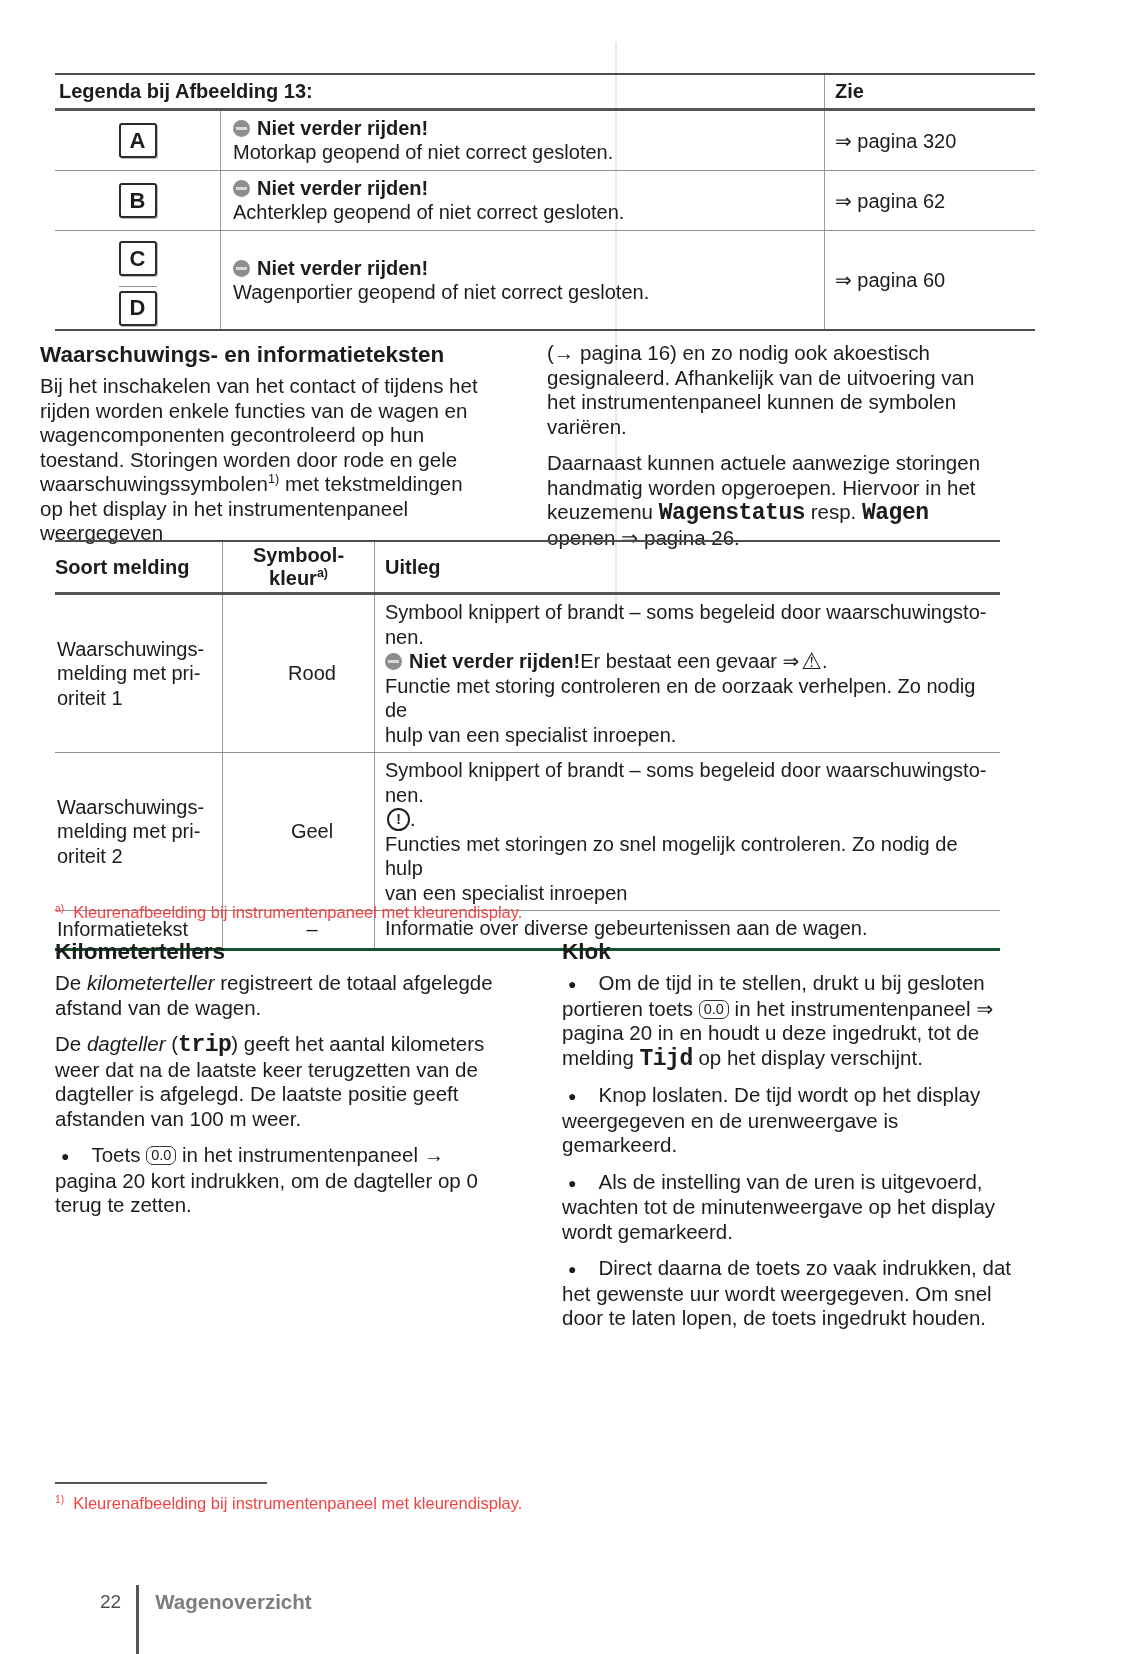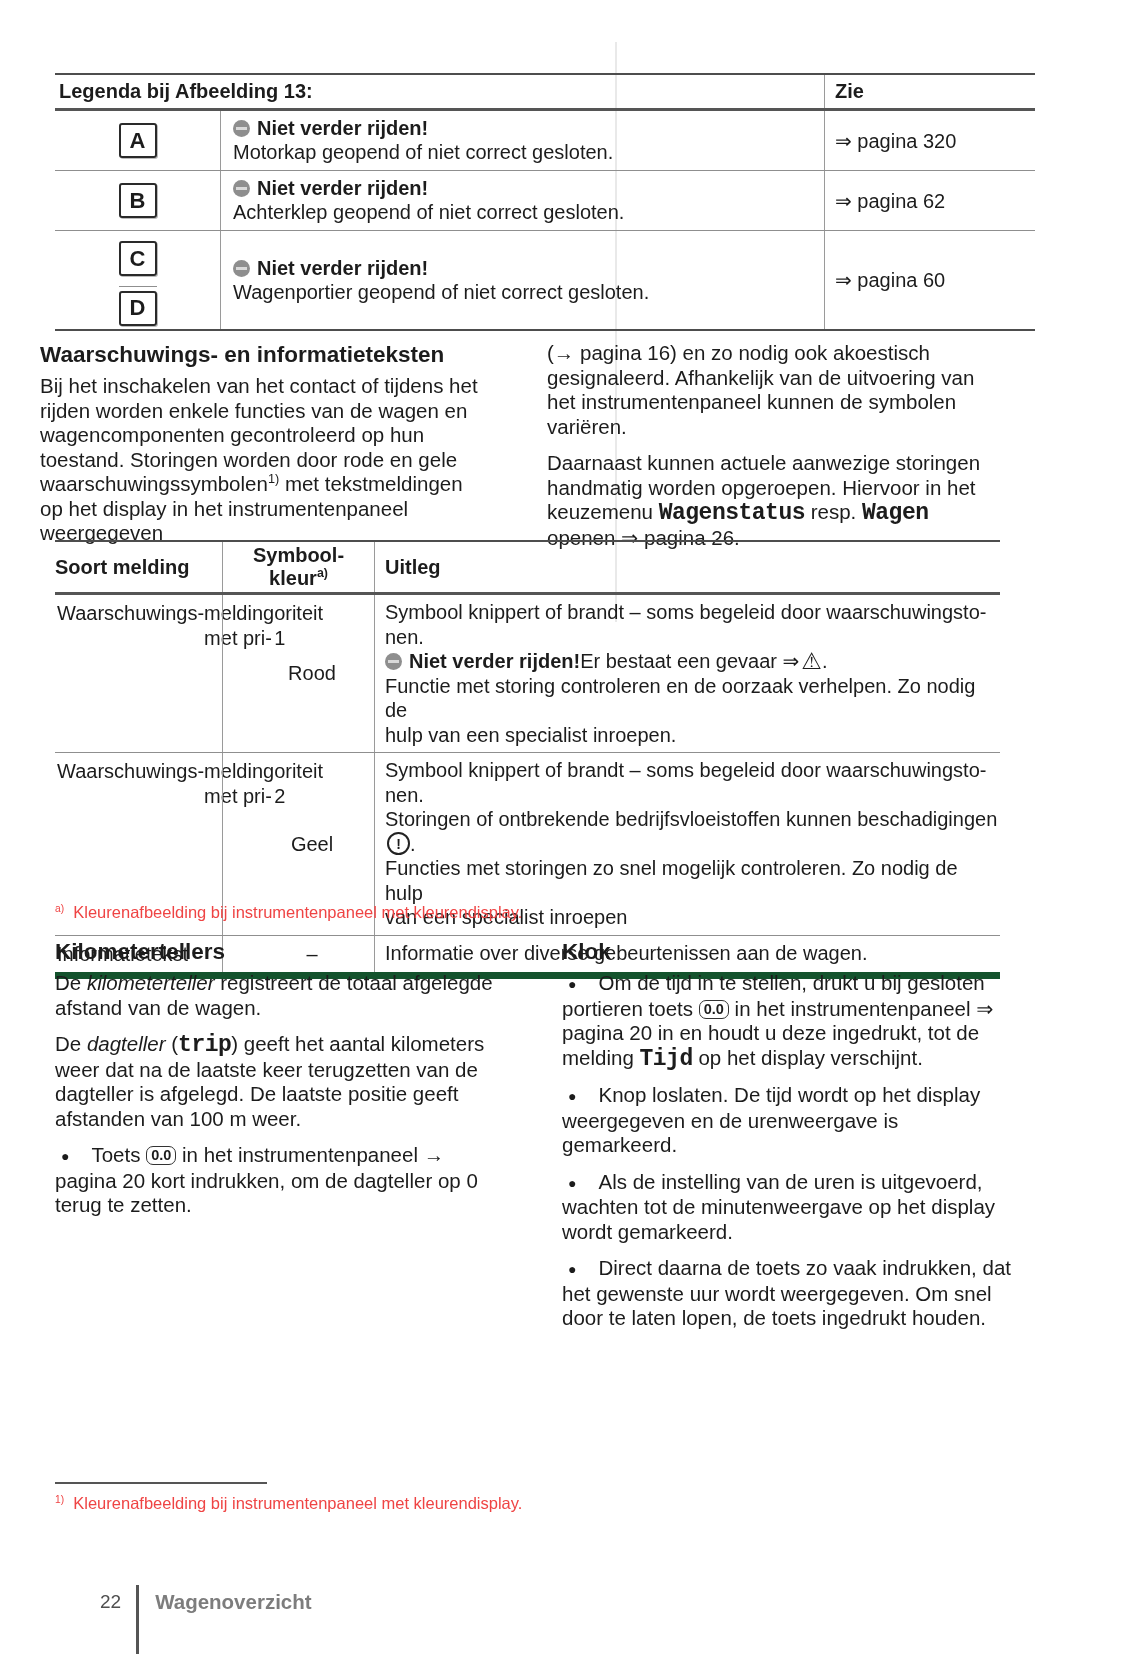--- a/index.html
+++ b/index.html
@@ -50,44 +50,44 @@
   .mono{font-family:"Liberation Mono", monospace;font-weight:bold;font-size:23px;letter-spacing:-0.5px;}
   .it{font-style:italic;}
 
   
   .msg-table{position:absolute;left:55px;top:540px;width:945px;
     border-top:2px solid #4d4d4d;font-size:20px;line-height:24.5px;}
   .mt-row{display:grid;grid-template-columns:167px 152px 626px;}
   .mt-header{height:50px;border-bottom:3px solid #555;}
   .mt-header > div{display:flex;align-items:center;font-weight:bold;}
   .mt-h-color{flex-direction:column;justify-content:center;text-align:center;line-height:23px;}
-  .mt-cell-type{padding:6px 4px 6px 2px;display:flex;flex-direction:row;}
+  .mt-cell-type{padding:6px 4px 6px 2px;display:flex;flex-direction:column;justify-content:center;}
   .mt-cell-color{border-left:1px solid #9a9a9a;display:flex;align-items:center;justify-content:center;padding-left:27px;}
   .mt-cell-uitleg{border-left:1px solid #9a9a9a;padding:5px 0 5px 10px;}
   .mt-body .mt-row{border-bottom:1px solid #8f8f8f;}
-  .mt-body .mt-row:last-child{border-bottom:7px solid #14532d;}
+  .mt-body .mt-row:last-child{border-bottom:3px solid #14532d;}
   .mt-h-uitleg{border-left:1px solid #9a9a9a;padding-left:10px;}
   .mt-h-colorwrap{border-left:1px solid #9a9a9a;}
   .uline{display:block;}
   .uline-flex{display:flex;align-items:center;flex-wrap:wrap;}
   .tri{font-size:23px;line-height:20px;margin-left:2px;}
   .circ{display:inline-flex;width:19px;height:19px;border:2px solid #222;border-radius:50%;
     align-items:center;justify-content:center;font-weight:bold;font-size:14px;margin-left:2px;}
 
   .footnote{font-size:16.5px;color:#ef4444;}
   .footnote-a{position:absolute;left:55px;top:903px;}
   .footnote-1{position:absolute;left:55px;top:1482px;}
   .fn-rule{width:212px;border-top:2px solid #555;margin-bottom:10px;}
 
   
   .odoclock{position:absolute;left:55px;top:938px;width:1010px;}
   .bullet{margin:0 0 12px 0;}
   .bdot{display:inline-block;margin:0 22px 0 6px;font-size:14px;vertical-align:1px;}
   .key{display:inline-block;border:1.6px solid #333;border-radius:7px;padding:0 4px;
-    font-size:14.5px;line-height:17px;vertical-align:2px;font-weight:bold;}
+    font-size:14.5px;line-height:17px;vertical-align:2px;font-weight:normal;}
 
   
   .footer{position:absolute;left:100px;top:1585px;display:flex;align-items:flex-start;}
   .footer .pnum{font-size:19px;color:#4f4f4f;margin-top:6px;}
   .footer .fbar{width:3px;height:69px;background:#555;margin:0 16px 0 15px;}
   .footer .fsect{font-size:20.5px;font-weight:bold;color:#7d7d7d;margin-top:5px;}
 </style>
 </head>
 <body>
 
@@ -194,21 +194,20 @@
     <div class="mt-row">
       <div class="mt-cell-type">
         <span class="uline">Waarschuwings-</span>
         <span class="uline">melding met pri-</span>
         <span class="uline">oriteit 2</span>
       </div>
       <div class="mt-cell-color">Geel</div>
       <div class="mt-cell-uitleg">
         <span class="uline">Symbool knippert of brandt – soms begeleid door waarschuwingsto-</span>
         <span class="uline">nen.</span>
-        <span class="uline">Storingen of ontbrekende bedrijfsvloeistoffen kunnen beschadigingen</span>
         <span class="uline uline-flex">
           <span class="circ">!</span>
           <span>.</span>
         </span>
         <span class="uline">Functies met storingen zo snel mogelijk controleren. Zo nodig de hulp</span>
         <span class="uline">van een specialist inroepen</span>
       </div>
     </div>
 
     <div class="mt-row">

